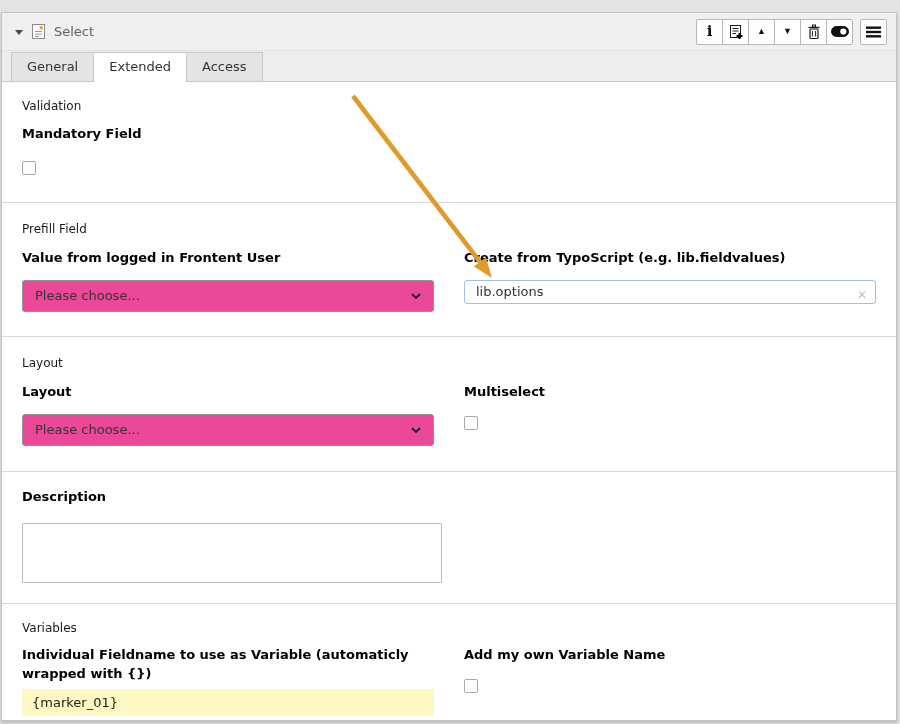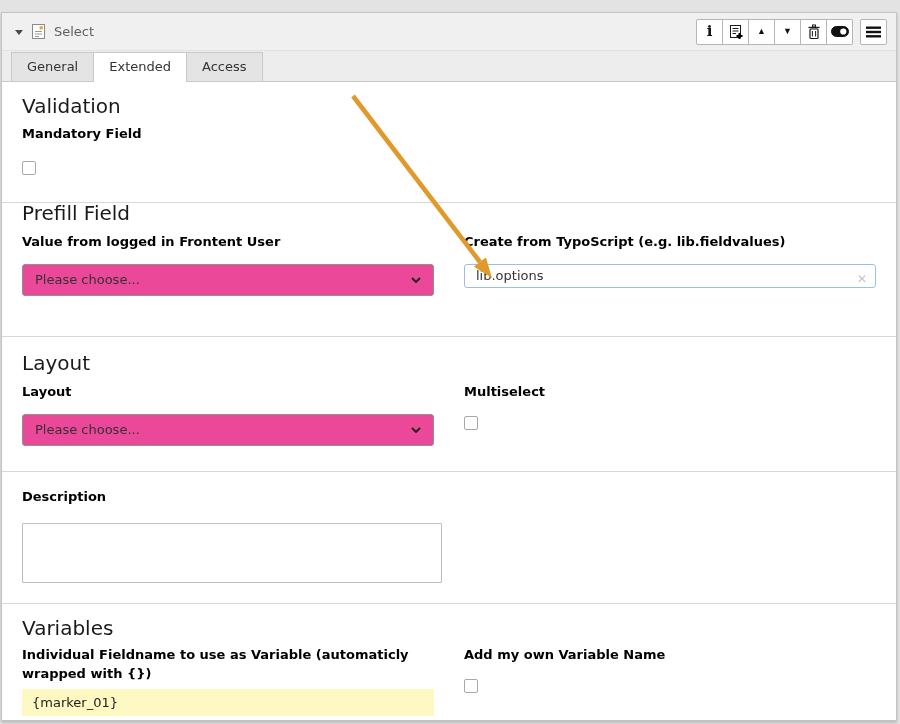--- a/index.html
+++ b/index.html
@@ -55,25 +55,25 @@
     background: #e4e4e4; border: 1px solid #c9c9c9; border-bottom: none;
     margin-right: -1px; cursor: pointer; position: relative;
   }
   .tab.active {
     background: #fff; margin-bottom: -1px; padding-bottom: 8px; z-index: 2;
   }
   
   .sec { padding: 0 20px; }
   .sec + .sec { border-top: 1px solid #d8d8d8; }
   .sec-validation  { height: 120px; padding-top: 14px; }
-  .sec-prefill     { height: 134px; }
+  .sec-prefill     { height: 134px; padding-top: 16px; }
   .sec-layout      { height: 135px; padding-top: 16px; }
   .sec-description { height: 132px; padding-top: 16px; }
   .sec-variables   { height: 118px; padding-top: 14px; }
-  h2.sec-heading { font-size: 20px; font-weight: normal; color: #1a1a1a; line-height: 20px; }
+  h2.sec-heading { font-size: 12px; font-weight: normal; color: #1a1a1a; line-height: 20px; }
   .fld-label { font-weight: bold; color: #000; font-size: 13px; line-height: 1.45; }
   .sec-validation .fld-label { margin-top: 9px; }
   .grid2 { display: grid; grid-template-columns: 1fr 1fr; column-gap: 30px; margin-top: 10px; }
   .chk {
     appearance: none; -webkit-appearance: none;
     width: 14px; height: 14px; background: #fff;
     border: 1px solid #a8a8a8; border-radius: 2px; cursor: pointer; display: block;
   }
   .sec-validation .chk { margin-top: 17px; }
   

